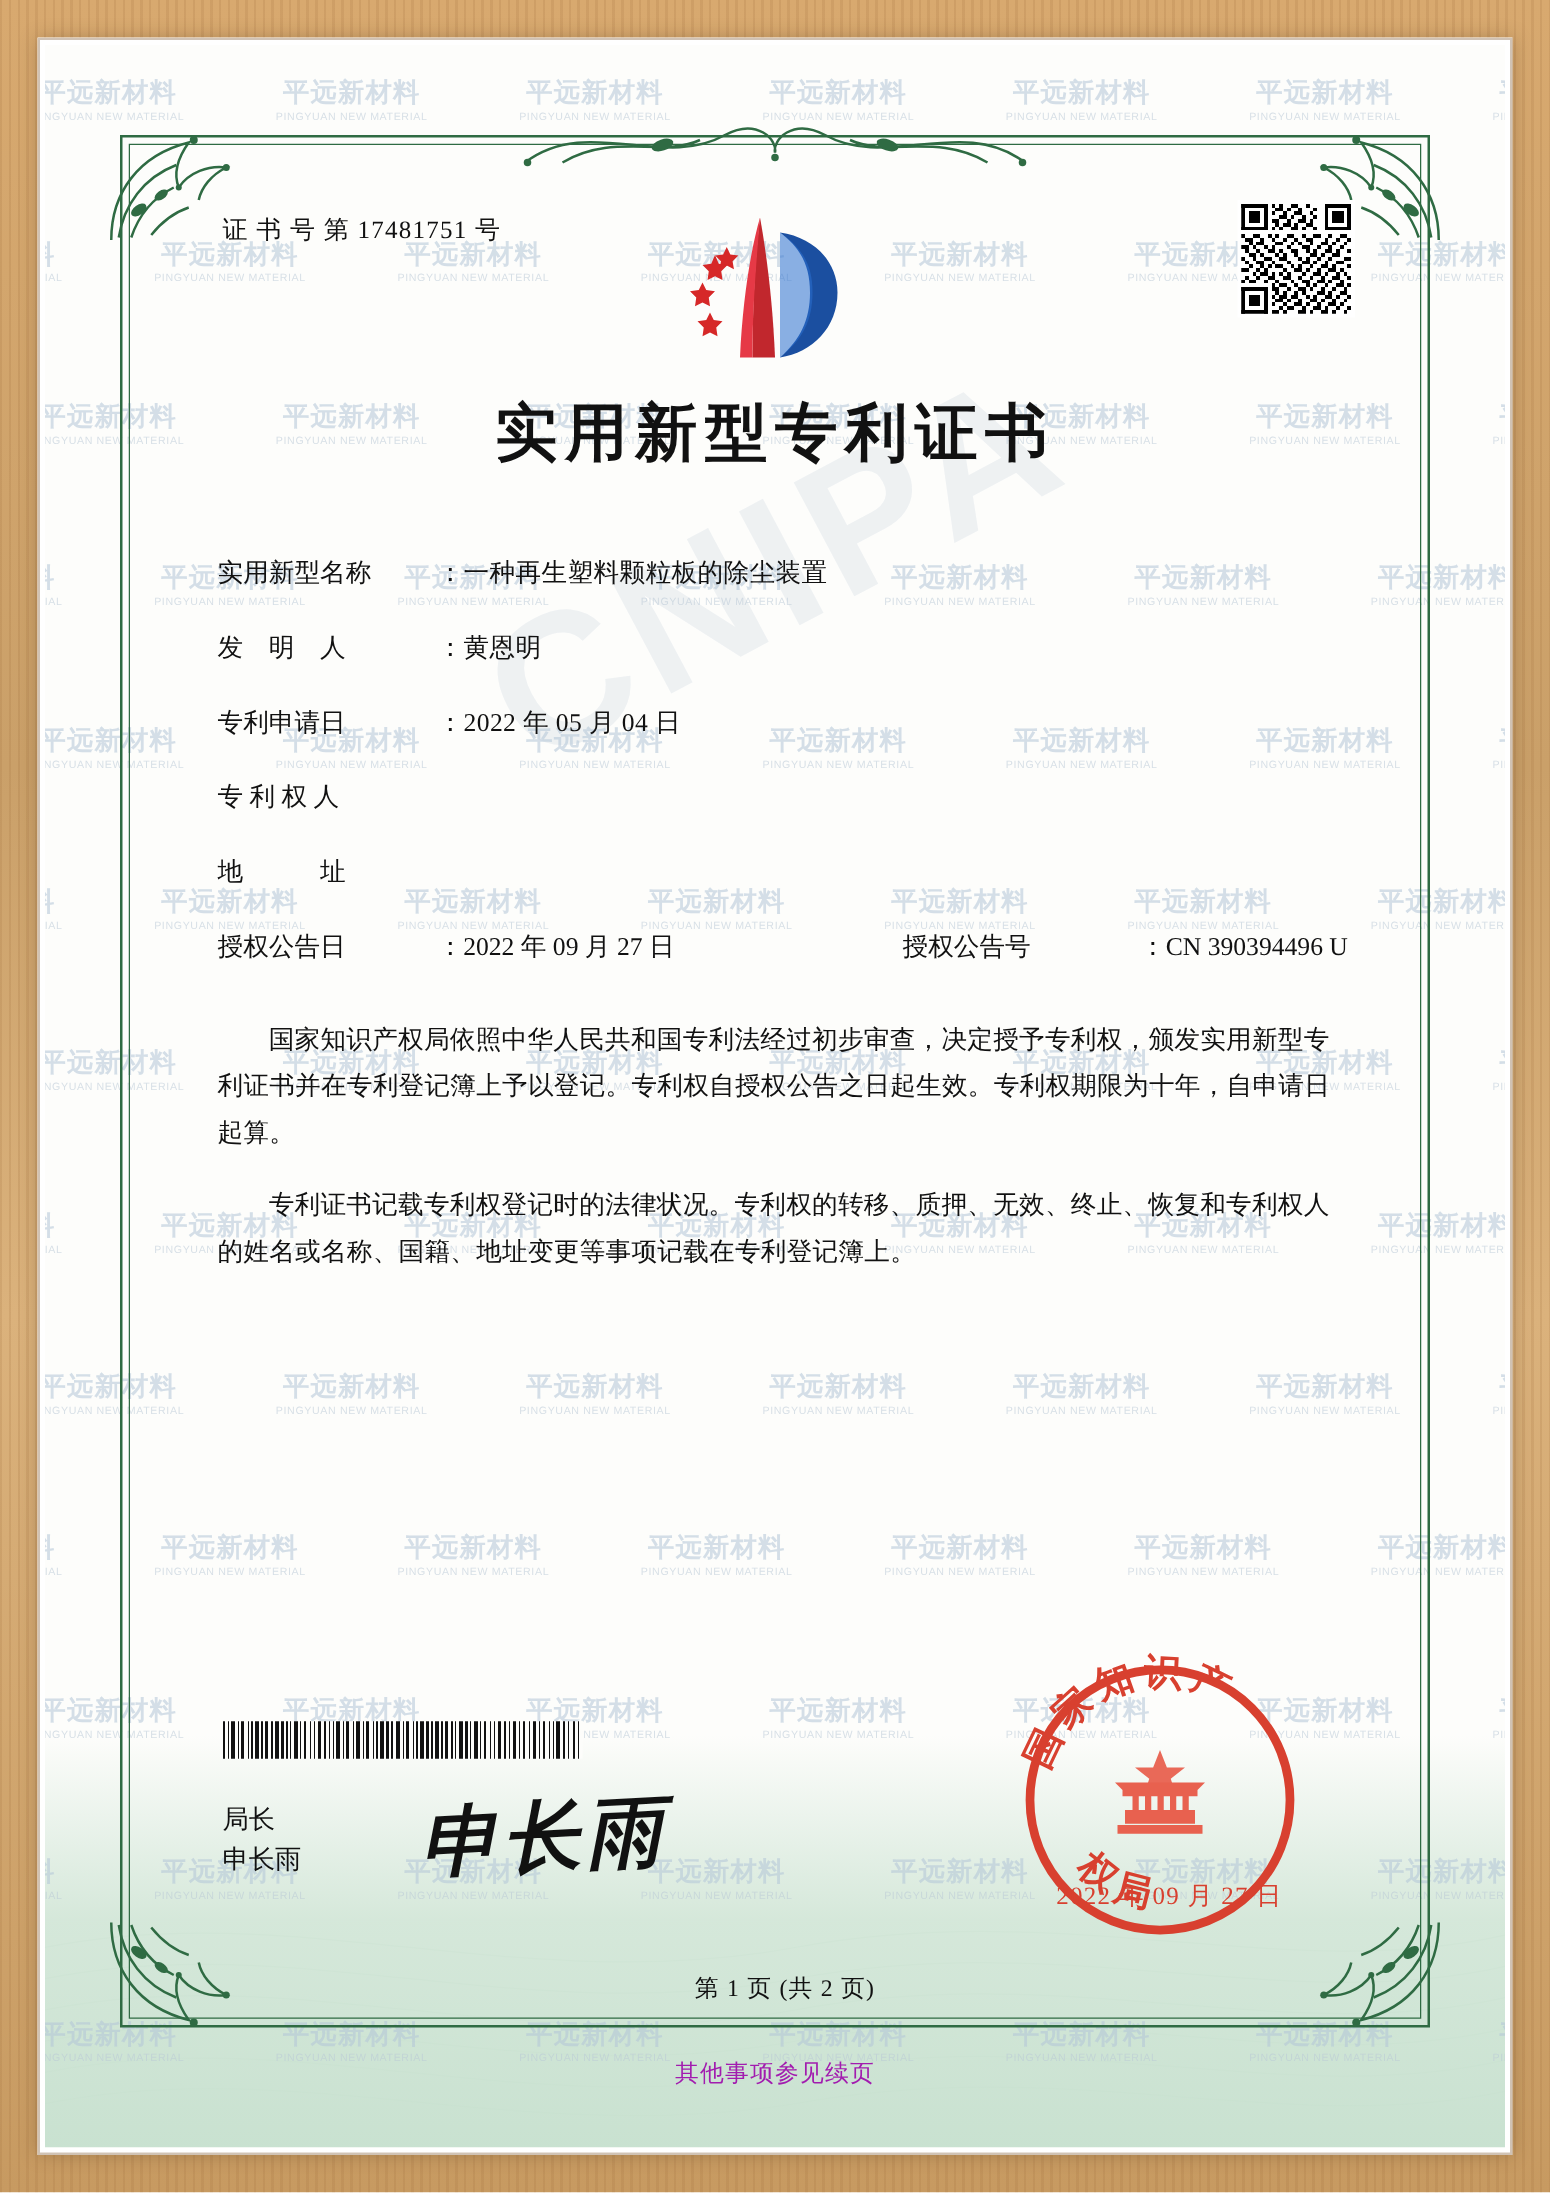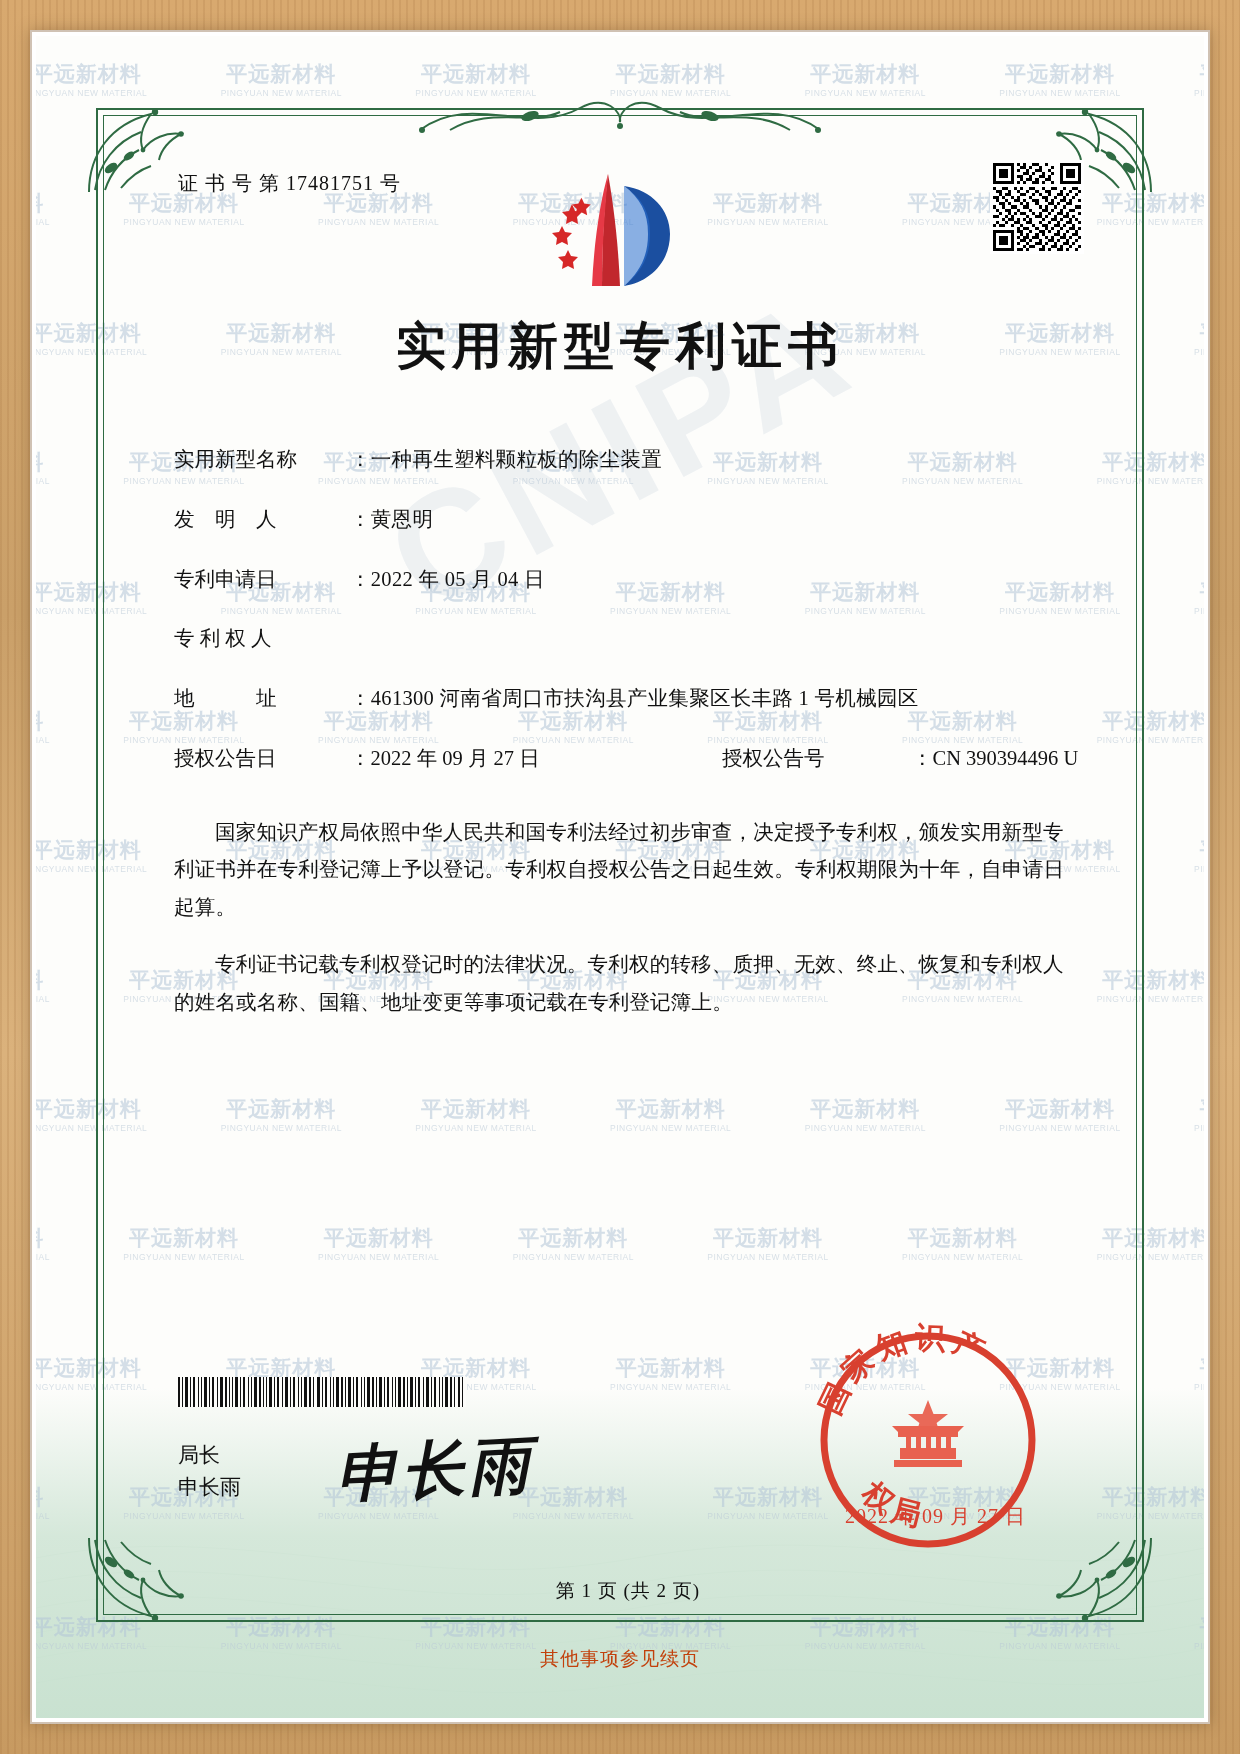--- a/index.html
+++ b/index.html
@@ -289,21 +289,21 @@
     color: #111;
     letter-spacing: 1px;
     margin-left: 16px;
   }
   .footer-note {
     position: absolute;
     left: 0; right: 0;
     bottom: 46px;
     text-align: center;
     font-size: 19px;
-    color: #c2410c;
+    color: #a21caf;
     letter-spacing: 1px;
     z-index: 7;
   }
 </style>
 </head>
 <body>
 
 <div class="frame">
   <div class="frame-inner-shadow"></div>
 
@@ -1039,21 +1039,20 @@
         </div>
         <div class="field-row">
           <div class="field-label">专利申请日</div>
           <div class="field-value"><span>：</span><span>2022 年 05 月 04 日</span></div>
         </div>
         <div class="field-row">
           <div class="field-label">专 利 权 人</div>
         </div>
         <div class="field-row">
           <div class="field-label">地　　　址</div>
-          <div class="field-value"><span>：</span><span>461300 河南省周口市扶沟县产业集聚区长丰路 1 号机械园区</span></div>
         </div>
         <div class="field-row inline-two">
           <div class="field-label">授权公告日</div>
           <div style="flex:0 0 300px"><span>：</span><span>2022 年 09 月 27 日</span></div>
           <div class="second-label">授权公告号</div>
           <div><span>：</span><span>CN 390394496 U</span></div>
         </div>
       </div>
 
       <div class="paras">

